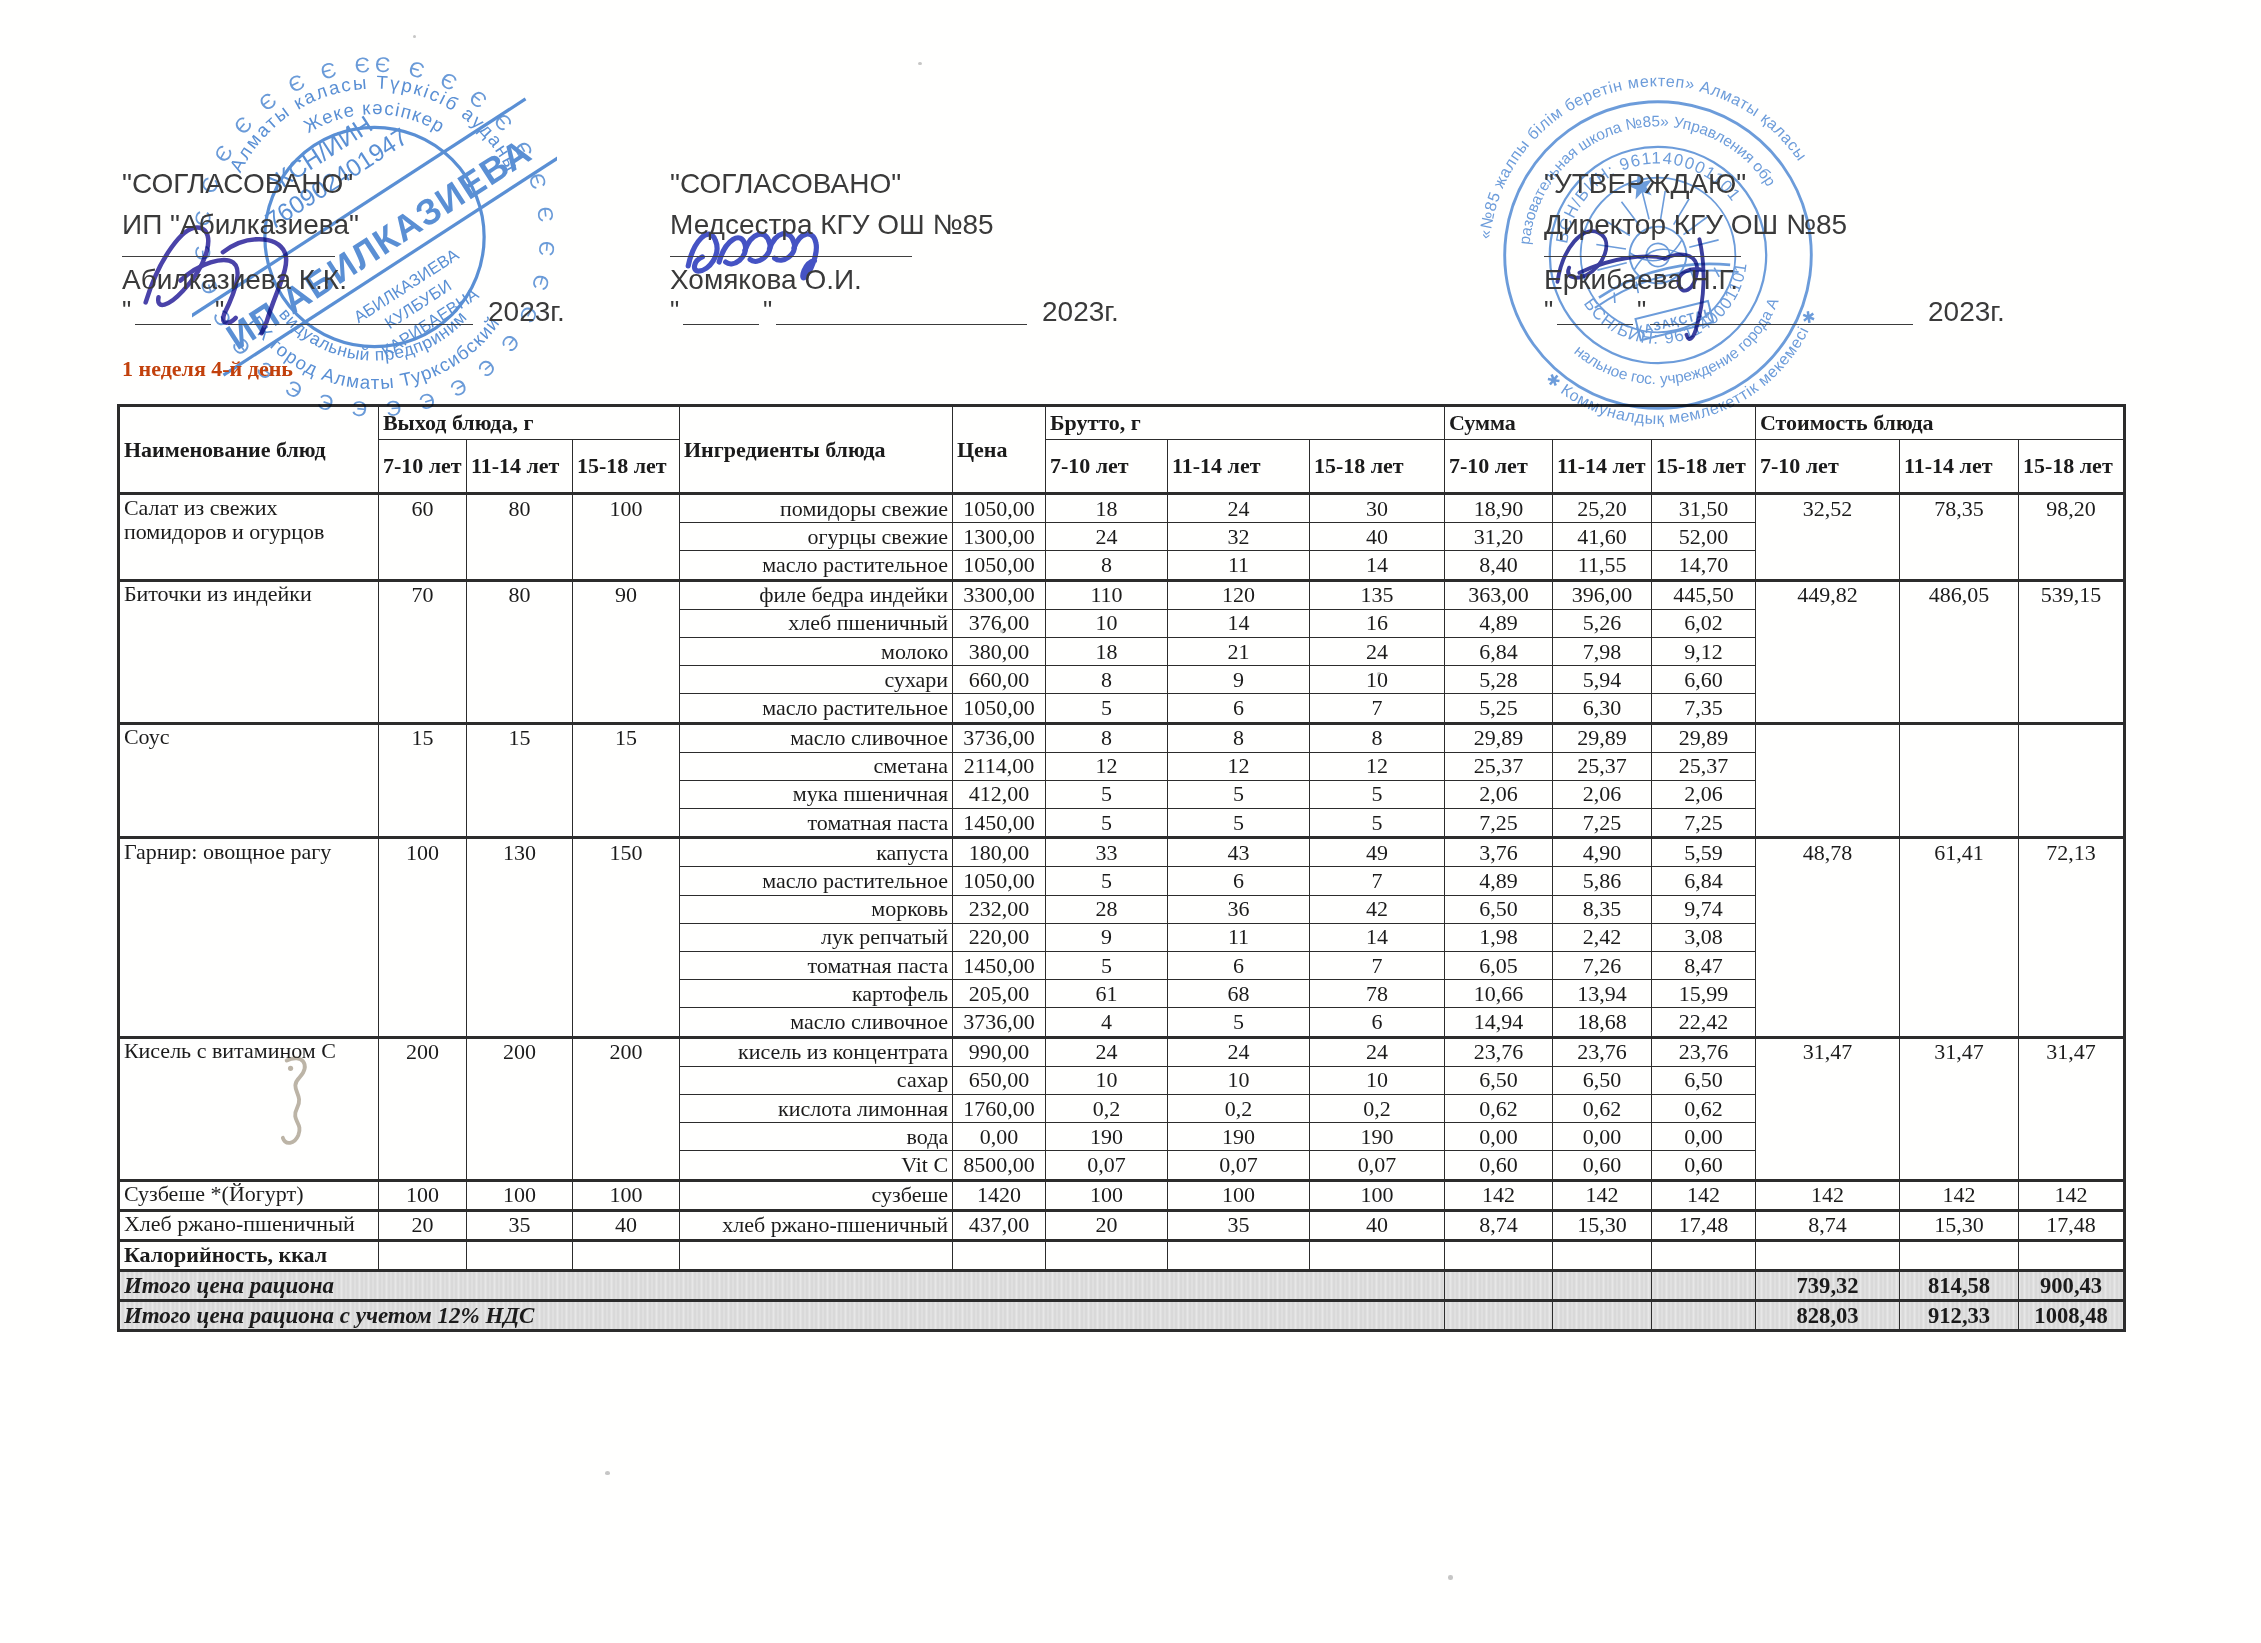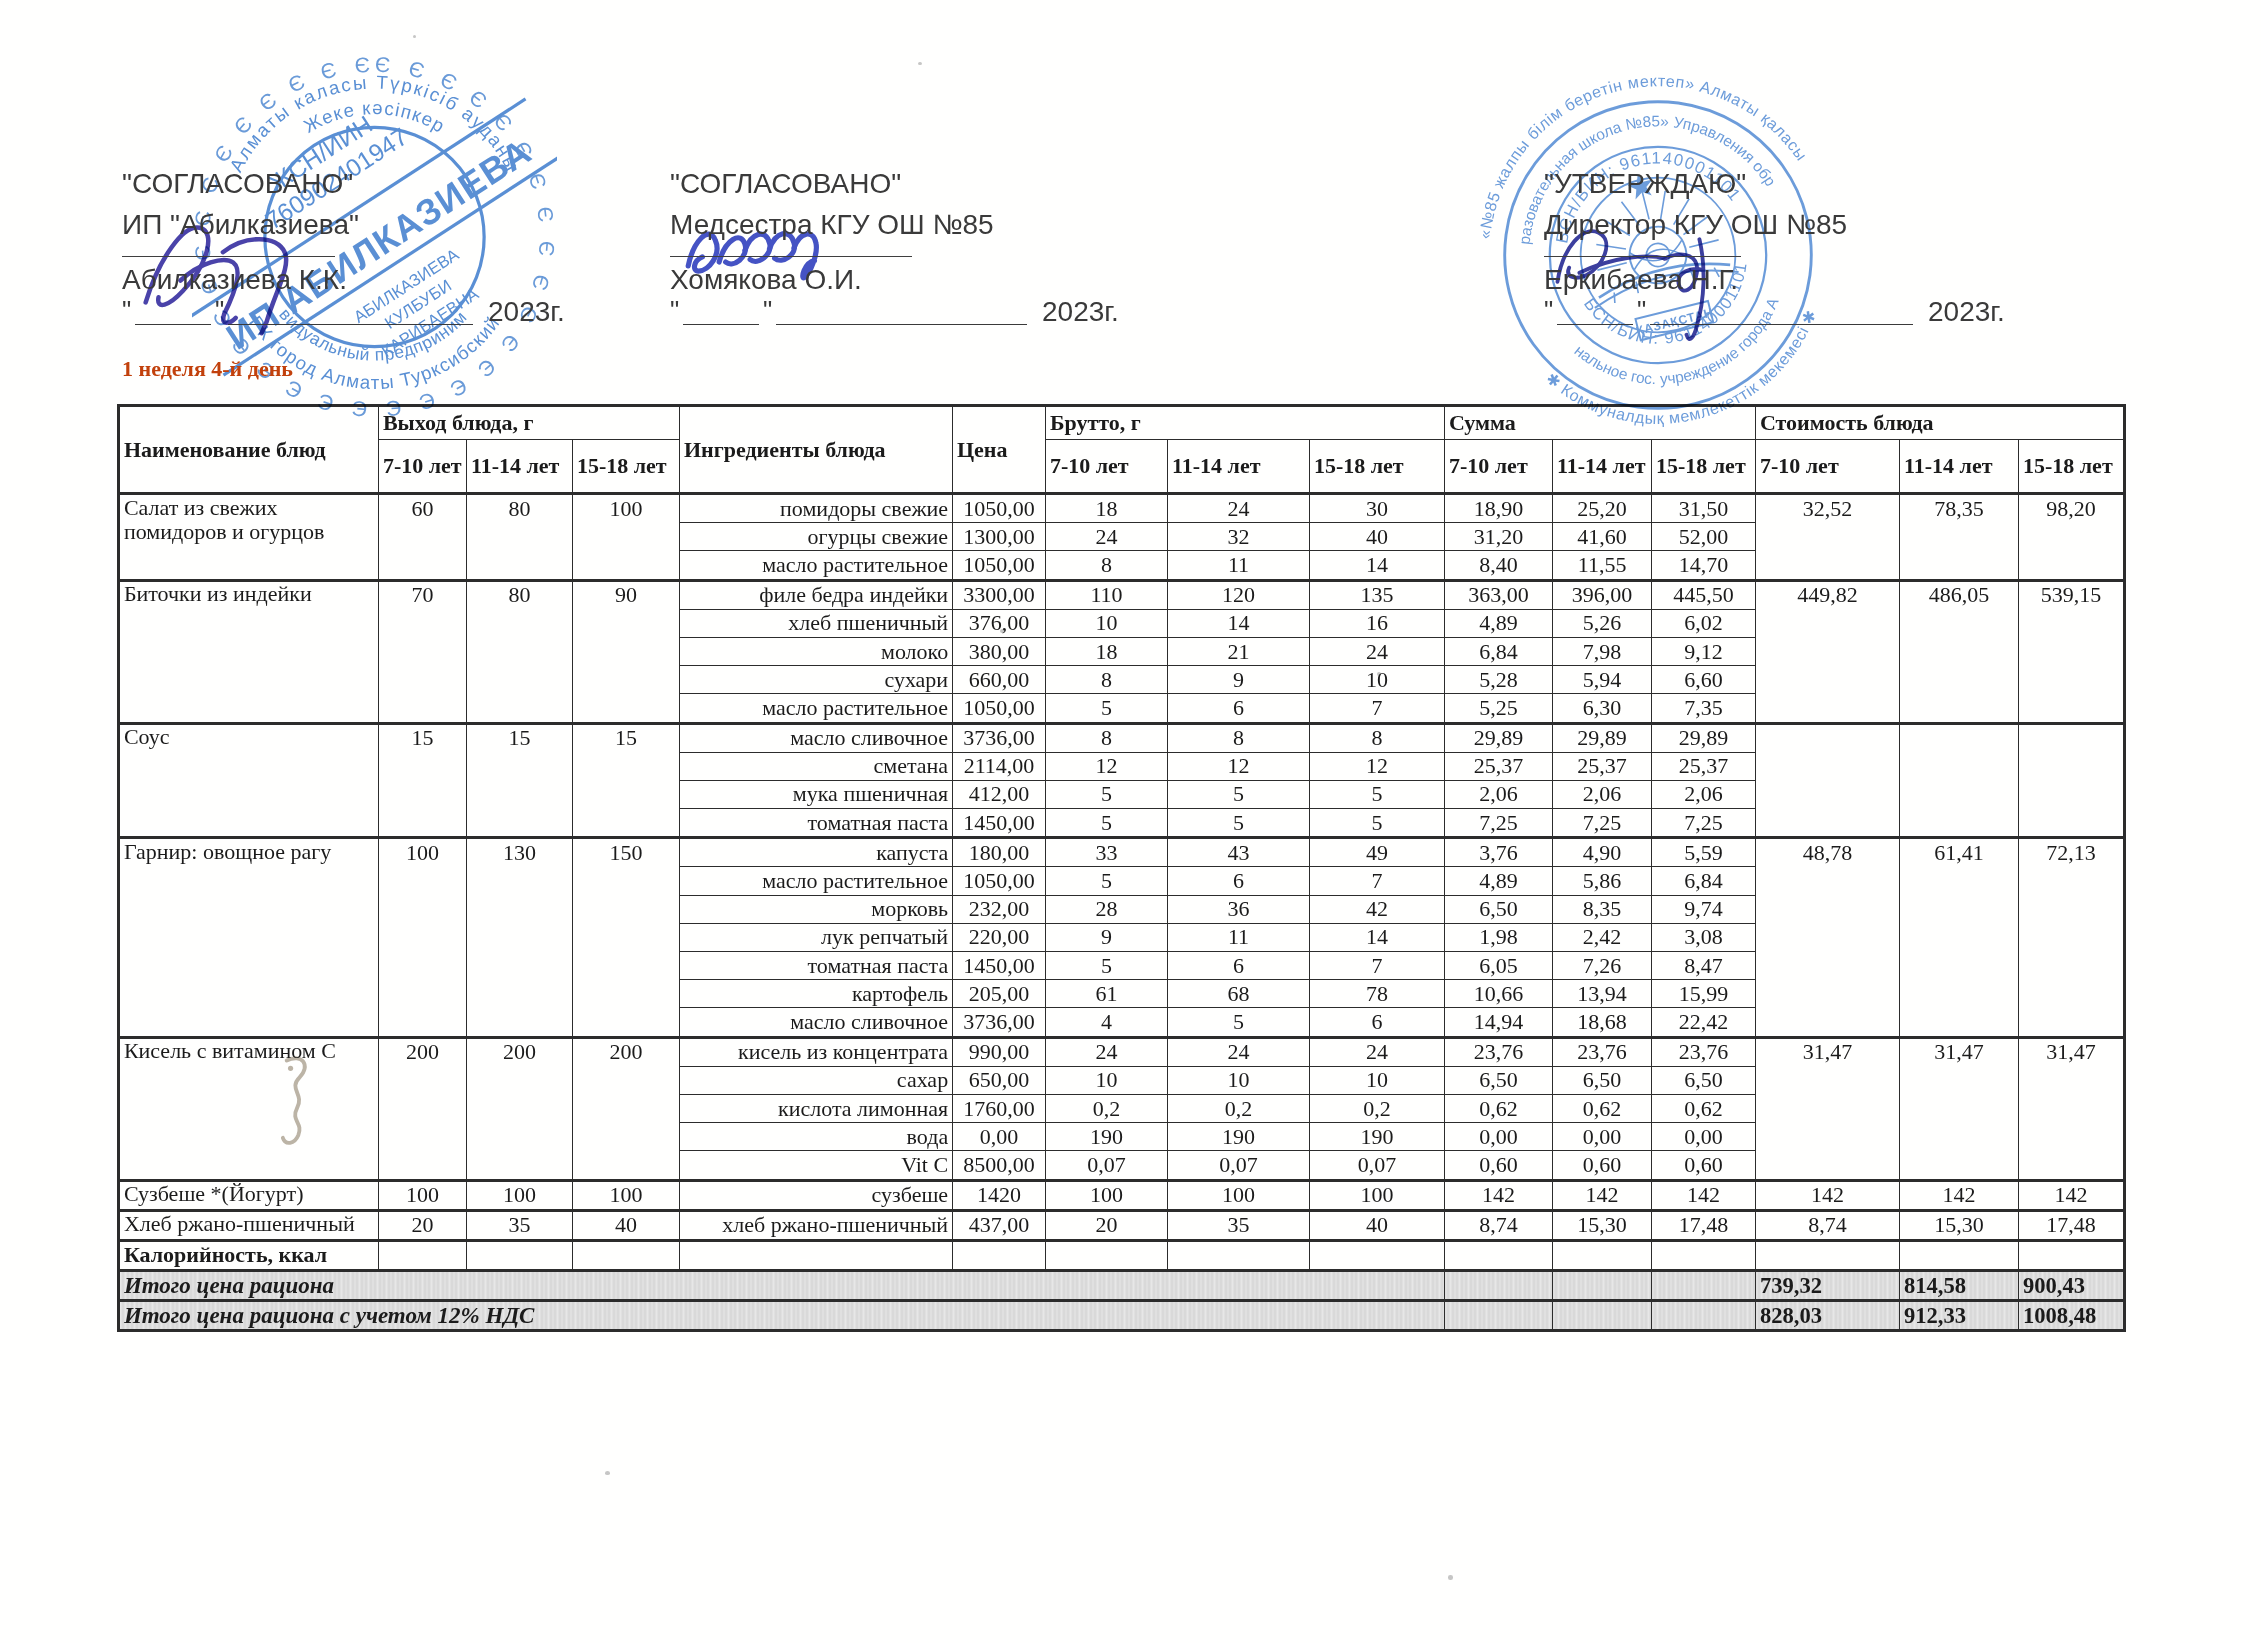--- a/index.html
+++ b/index.html
@@ -30,21 +30,21 @@
   .menu-table tbody tr{height:27px}
   .menu-table tr.krow,.menu-table tr.total{height:30px}
   .gname{vertical-align:top;text-align:left;padding:1.3px 5.2px;line-height:1.12}
   .ing{text-align:right;padding-left:6.4px}
   .num{text-align:center}
   .top{vertical-align:top;padding-top:2.6px}
   .kcal{font-weight:bold;text-align:left;padding-left:5.2px}
   tr.gtop td{border-top-width:3.2px}
   tr.total td{border-top-width:3.9px;border-bottom-width:3.2px;background:#d9d9d9;background-image:repeating-linear-gradient(90deg,rgba(255,255,255,.38) 0 1.3px,rgba(255,255,255,0) 1.3px 4.5px)}
   .tlabel{font-style:italic;font-weight:bold;text-align:left;padding-left:6.4px;font-size:23px}
-  .tval{font-weight:bold;text-align:left;padding-right:7.7px;font-size:22.6px}
+  .tval{font-weight:bold;text-align:center;padding-right:7.7px;font-size:22.6px}
 
   
   .stamp{position:absolute;mix-blend-mode:multiply;pointer-events:none;z-index:3}
   #stampL{left:192px;top:48px;width:365px;height:378px;opacity:.93}
   #stampR{left:1468px;top:55px;width:380px;height:400px;opacity:.84}
   .stamp text{font-family:"Liberation Sans",sans-serif}
   .sig{position:absolute;mix-blend-mode:multiply;pointer-events:none;z-index:4}
   .speck{position:absolute;background:#8d8d8d;border-radius:50%;opacity:.5;z-index:1}
   #smudge{position:absolute;left:257px;top:1049px;z-index:1;opacity:.55}
 </style>

